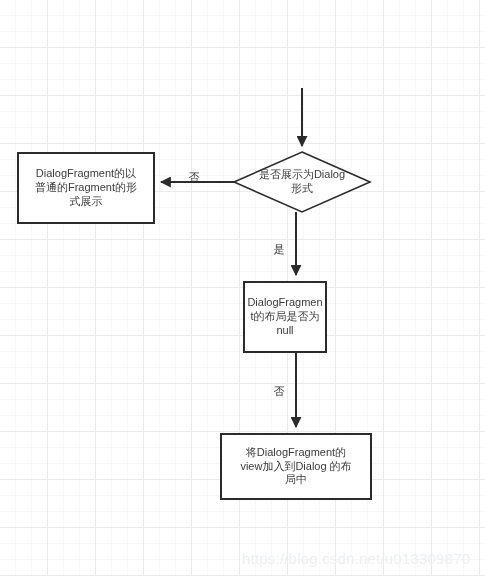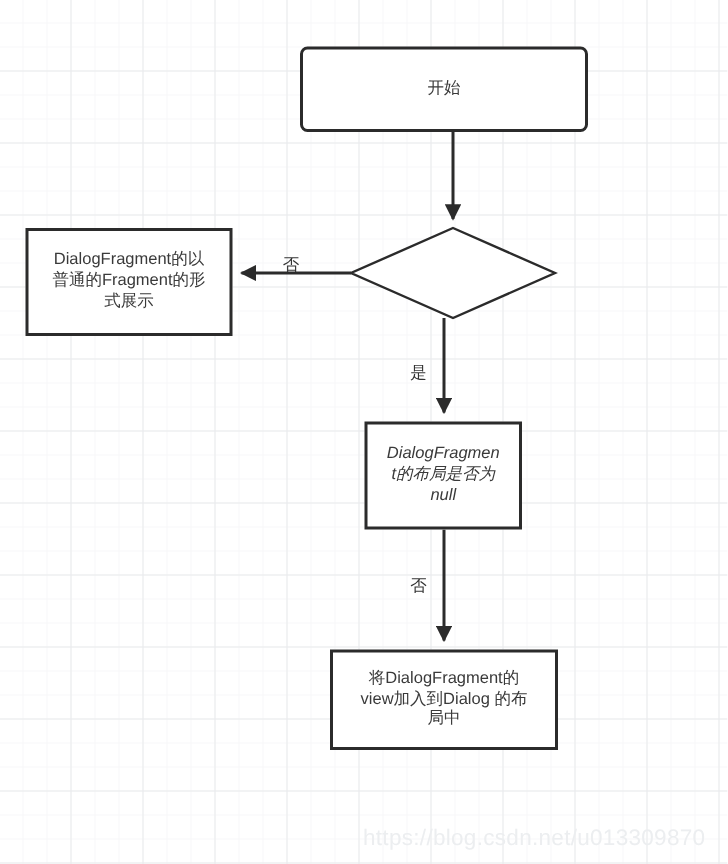--- a/index.html
+++ b/index.html
@@ -61,25 +61,24 @@
     left: 17px;
     top: 152px;
     width: 138px;
     height: 72px;
     font-size: 11px;
     padding: 0 6px;
   }
   #node-layout-null {
     left: 243px;
     top: 281px;
-    width: 105px;
+    width: 84px;
     height: 72px;
     font-size: 11px;
     padding: 0 16px;
-    font-style: italic;
   }
   #node-add-view {
     left: 220px;
     top: 433px;
     width: 152px;
     height: 67px;
     font-size: 11px;
     padding: 16px 6px;
   }
   .diamond-text {
@@ -130,24 +129,23 @@
 
     <line x1="302" y1="88" x2="302" y2="146" stroke="#2b2b2b" stroke-width="2" marker-end="url(#arrow)"></line>
 
     <line x1="234" y1="182" x2="161" y2="182" stroke="#2b2b2b" stroke-width="2" marker-end="url(#arrow)"></line>
 
     <line x1="296" y1="212" x2="296" y2="275" stroke="#2b2b2b" stroke-width="2" marker-end="url(#arrow)"></line>
 
     <line x1="296" y1="353" x2="296" y2="427" stroke="#2b2b2b" stroke-width="2" marker-end="url(#arrow)"></line>
   </svg>
 
-  <div class="node" id="node-start">
-    <span class="node-text">开始</span>
-  </div>
 
+  <div class="diamond-text">是否展示为Dialog
+形式</div>
 
   <div class="node" id="node-plain-fragment">
     <span class="node-text">DialogFragment的以
 普通的Fragment的形
 式展示</span>
   </div>
 
   <div class="node" id="node-layout-null">
     <span class="node-text">DialogFragmen
 t的布局是否为

